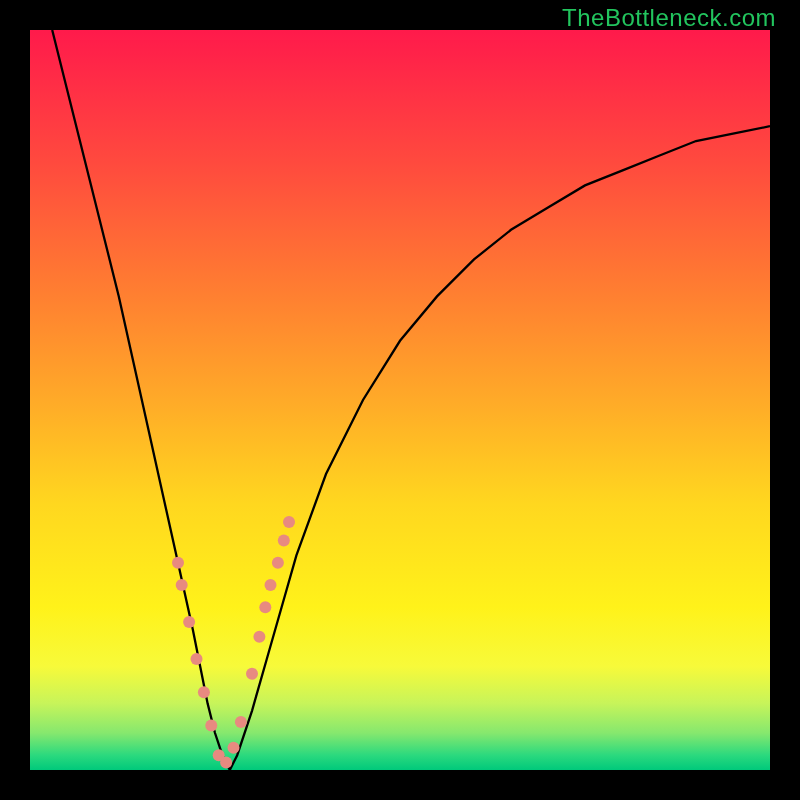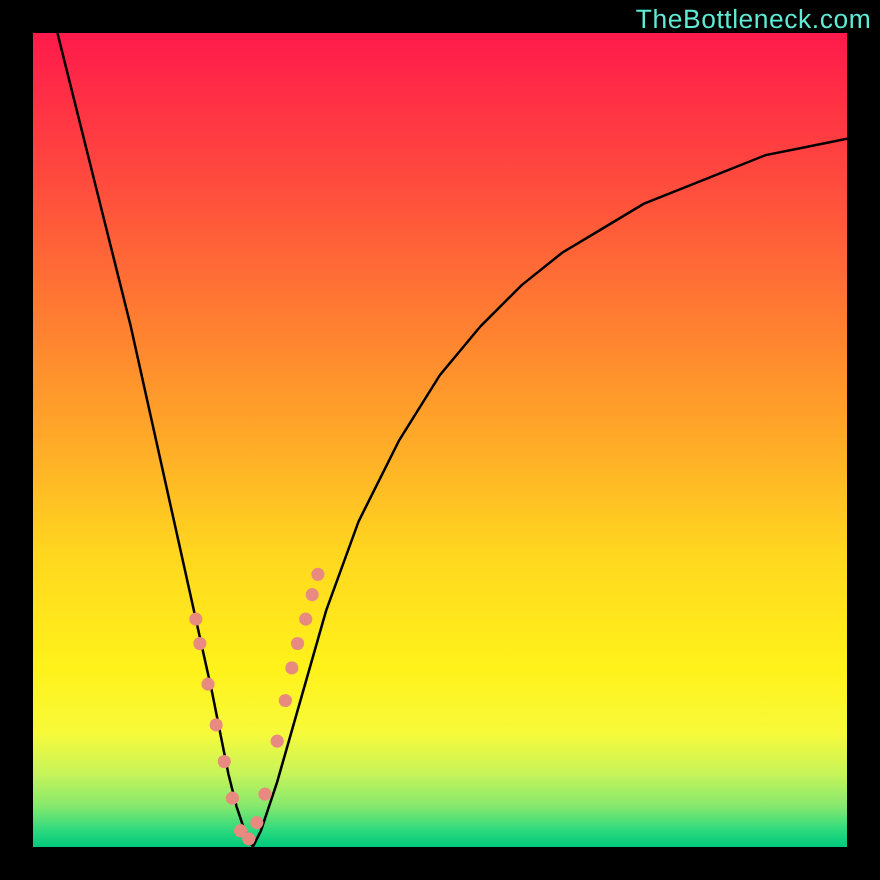--- a/index.html
+++ b/index.html
@@ -41,22 +41,22 @@
   .plot-area svg {
     position: absolute;
     left: 0;
     top: 0;
     width: 740px;
     height: 740px;
   }
   .watermark {
     position: absolute;
     top: 4px;
-    right: 8px;
-    color: #5eead4;
+    right: 24px;
+    color: #22c55e;
     font-size: 24px;
     letter-spacing: 0.5px;
     user-select: none;
   }
 </style>
 </head>
 <body>
 
 <div class="frame">
 

